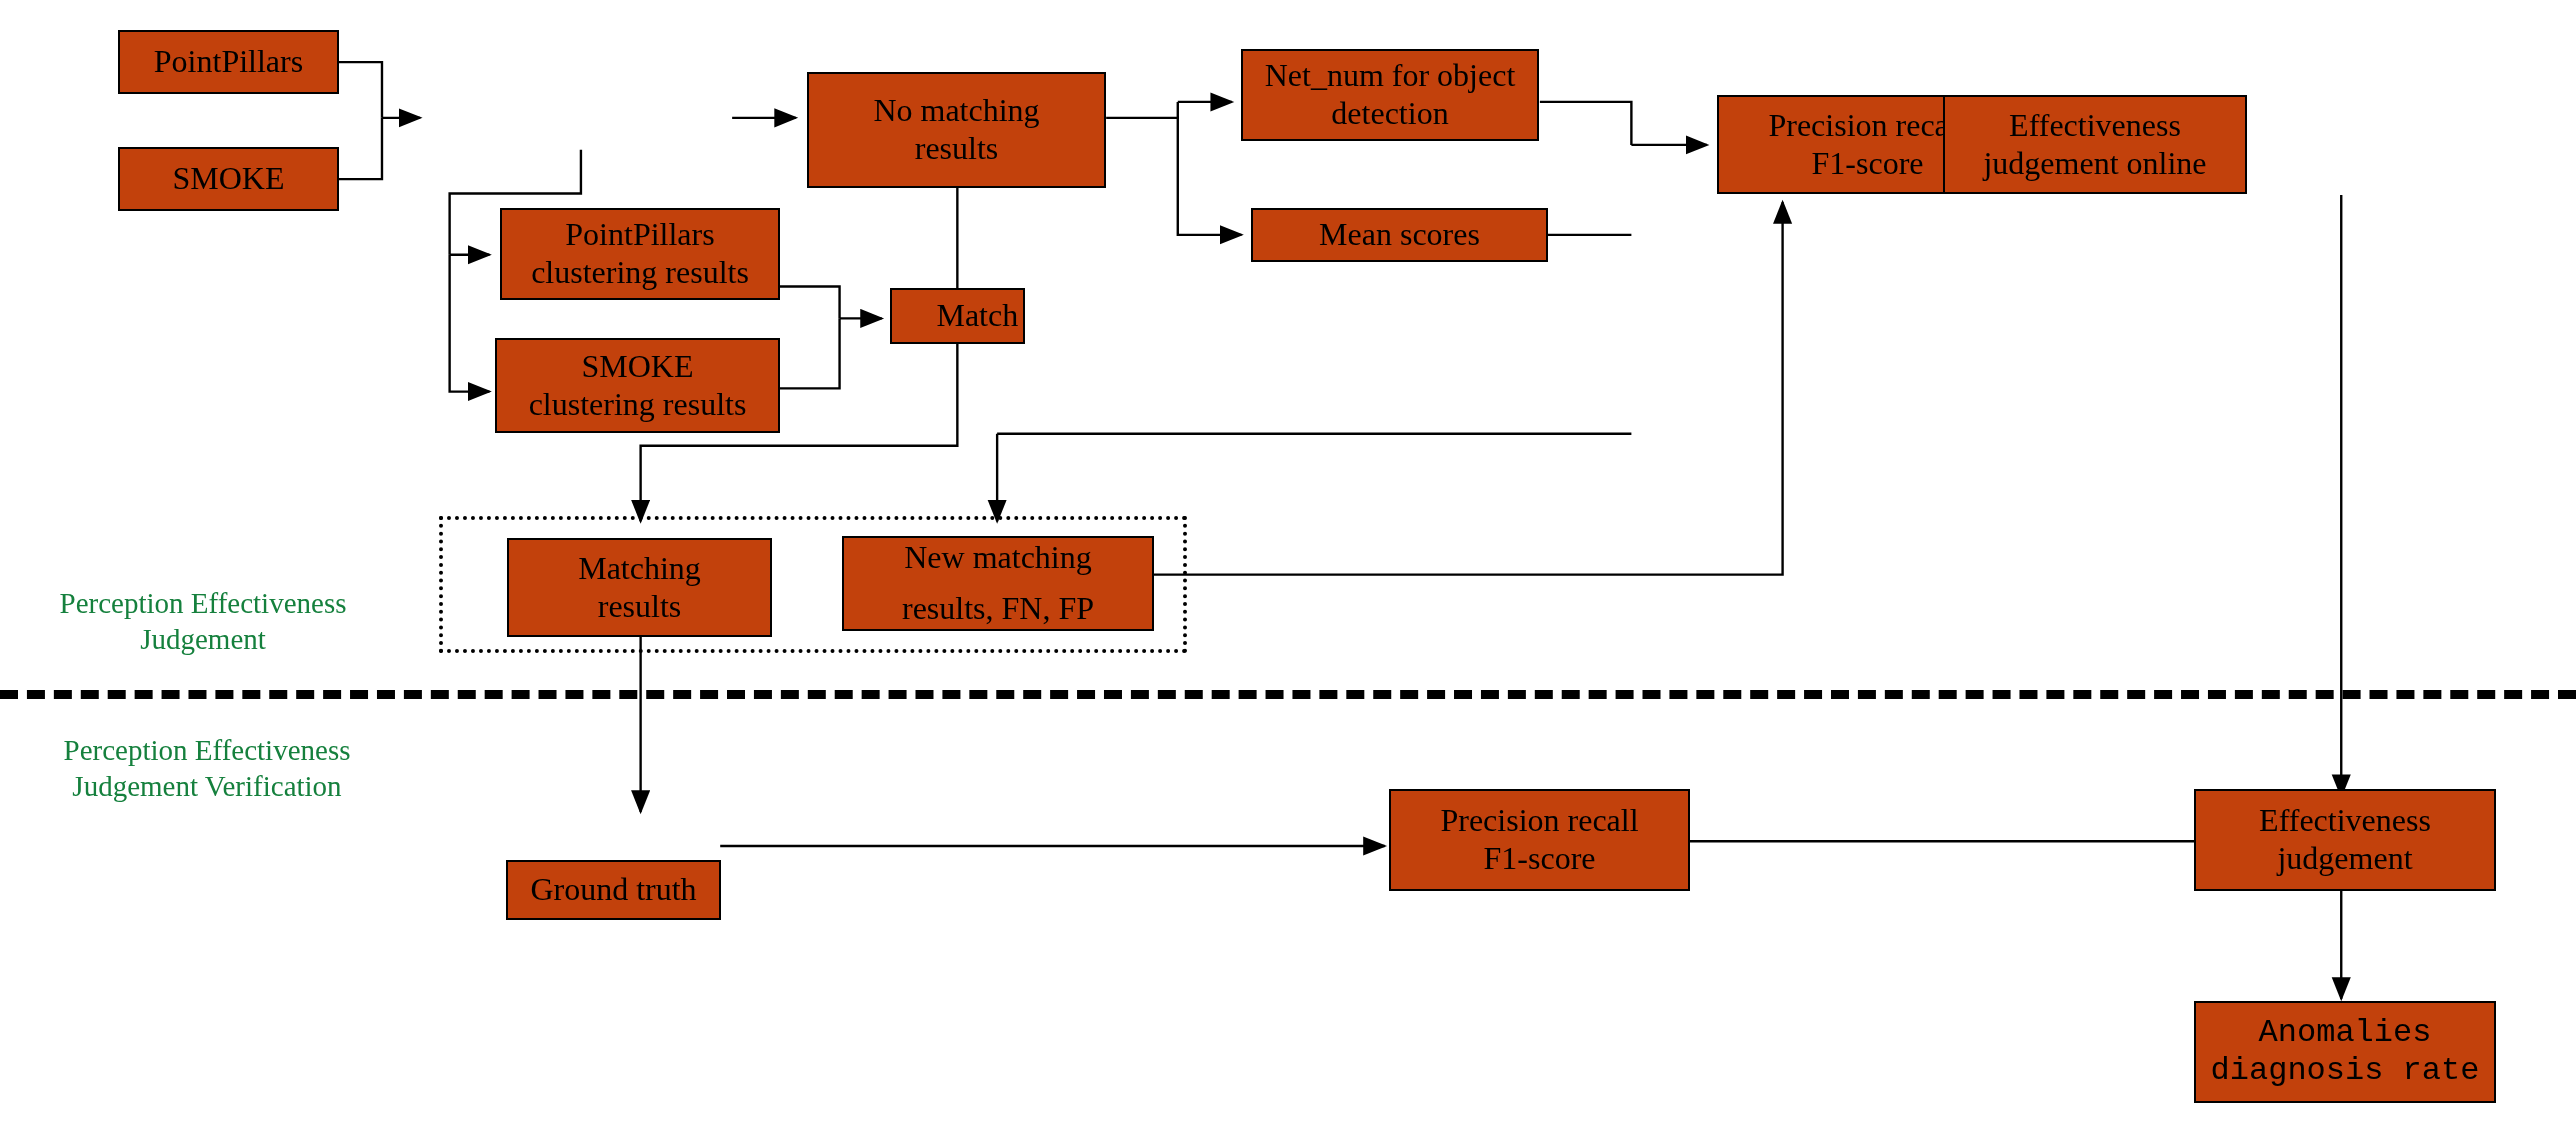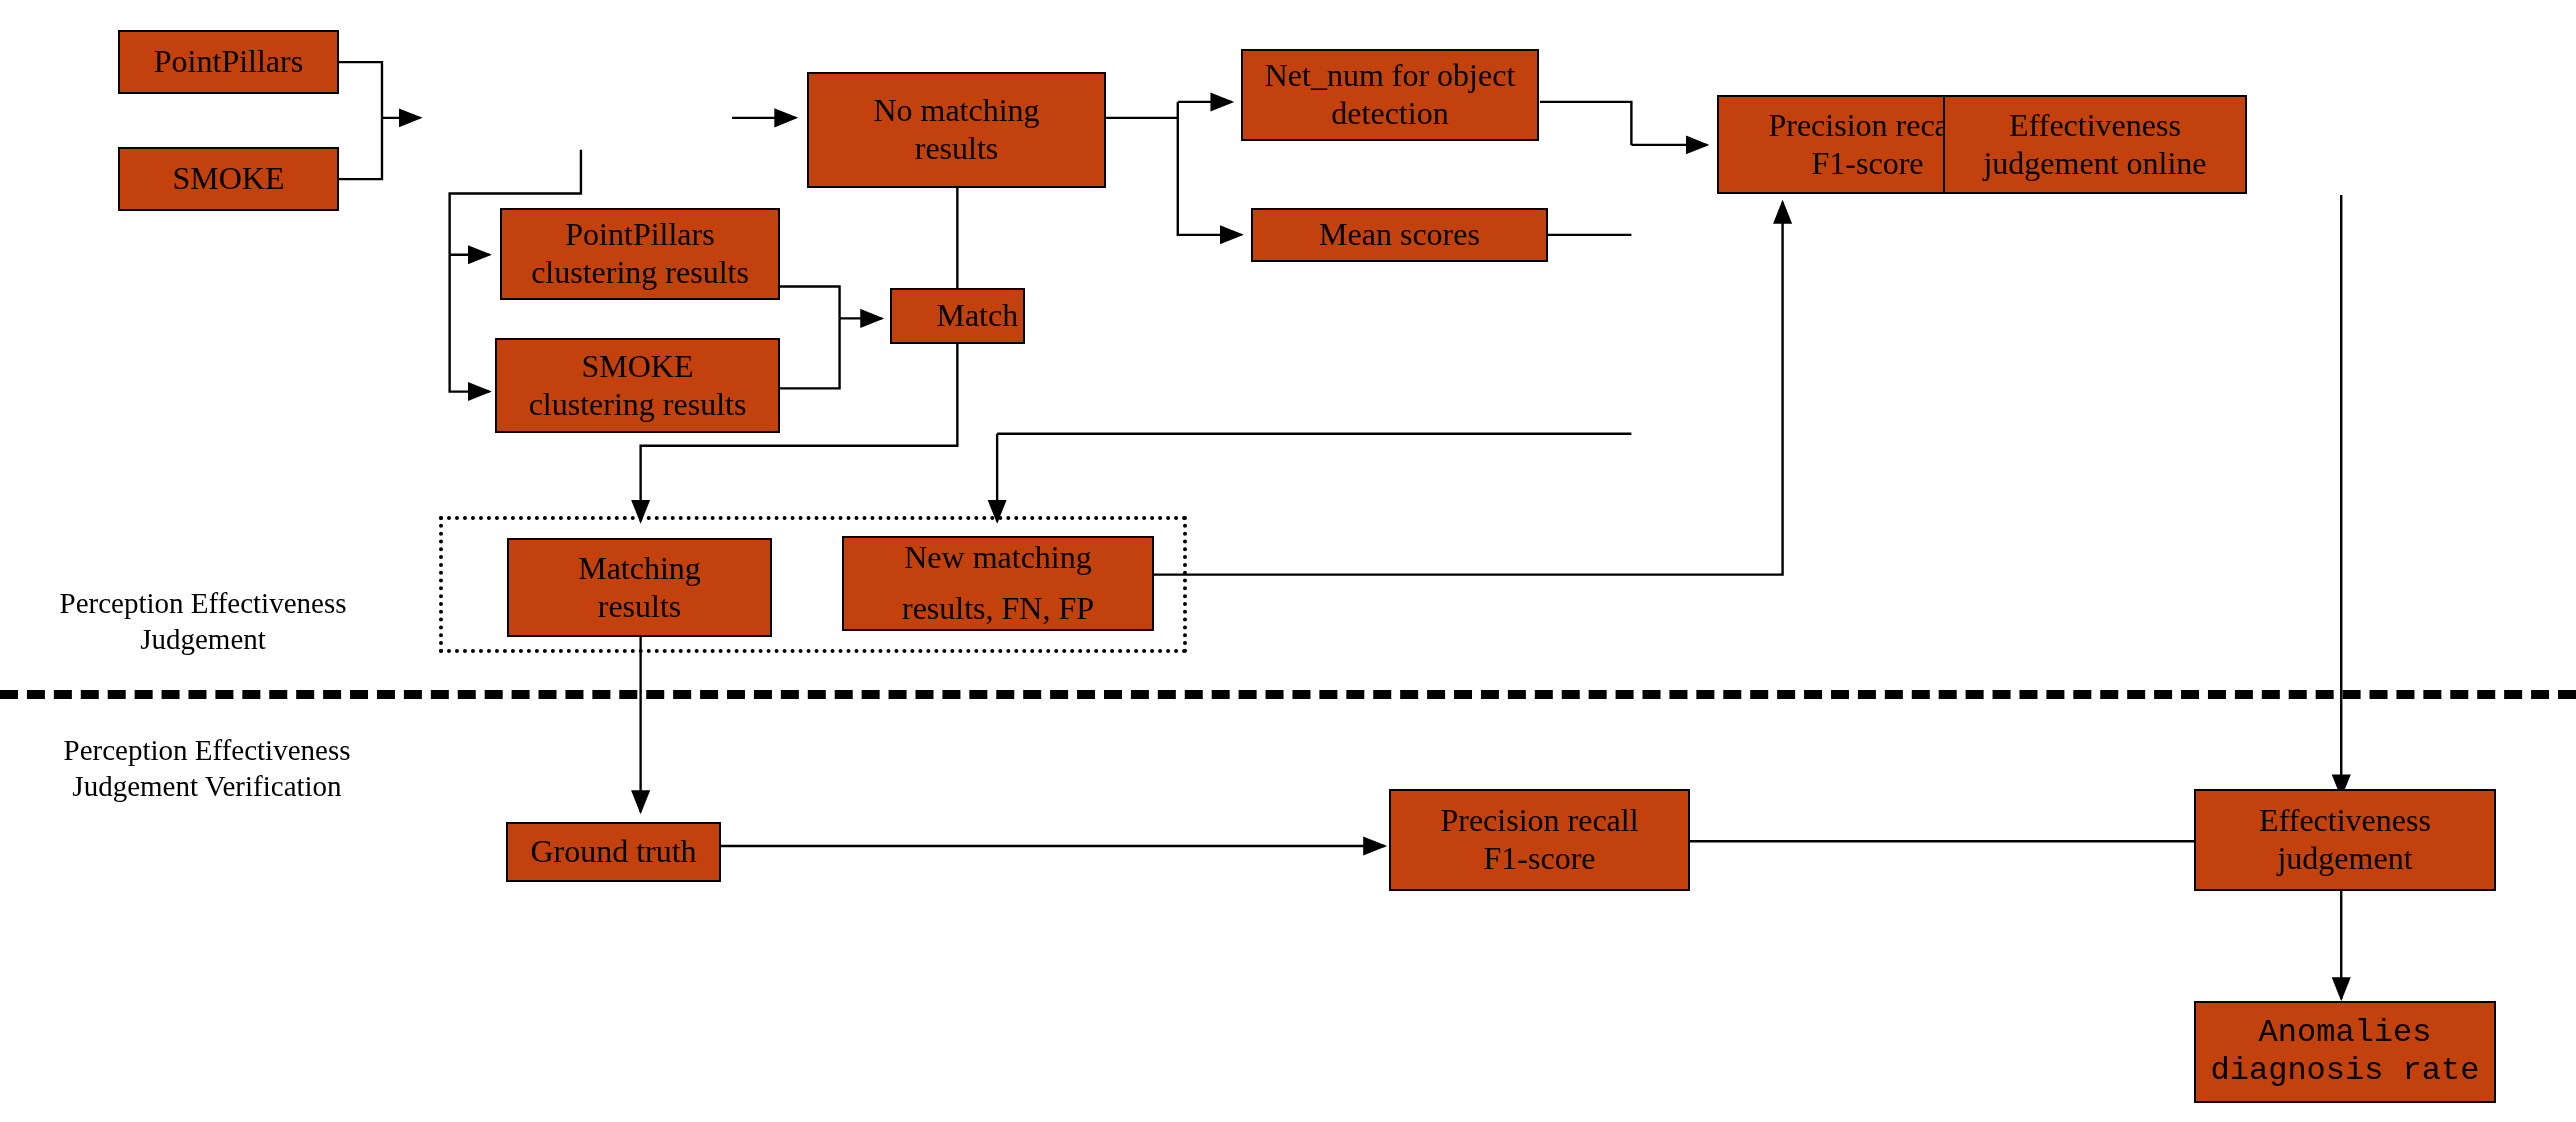--- a/index.html
+++ b/index.html
@@ -47,21 +47,21 @@
     border: 4px dotted #000000;
     background: transparent;
     box-sizing: border-box;
     z-index: 1;
   }
   .section-label {
     position: absolute;
     font-size: 29px;
     line-height: 1.25;
     text-align: center;
-    color: #000000;
+    color: #15803d;
     z-index: 2;
   }
   .divider {
     position: absolute;
     height: 0;
     border-top: 9.5px dashed #000000;
     z-index: 2;
   }
 </style>
 </head>
@@ -190,21 +190,21 @@
   <div class="node" style="left:507px; top:538px; width:265px; height:99px; flex-direction:column;">
     <span>Matching</span>
     <span>results</span>
   </div>
 
   <div class="node" style="left:842px; top:536px; width:312px; height:95px; flex-direction:column;gap:13px;">
     <span>New matching</span>
     <span>results, FN, FP</span>
   </div>
 
-  <div class="node" style="left:506px; top:822px; width:215px; height:60px;">
+  <div class="node" style="left:506px; top:860px; width:215px; height:60px;">
     <span>Ground truth</span>
   </div>
 
   <div class="node" style="left:1389px; top:789px; width:301px; height:102px; flex-direction:column;">
     <span>Precision  recall</span>
     <span>F1-score</span>
   </div>
 
   <div class="node" style="left:2194px; top:789px; width:302px; height:102px; flex-direction:column;">
     <span>Effectiveness</span>

